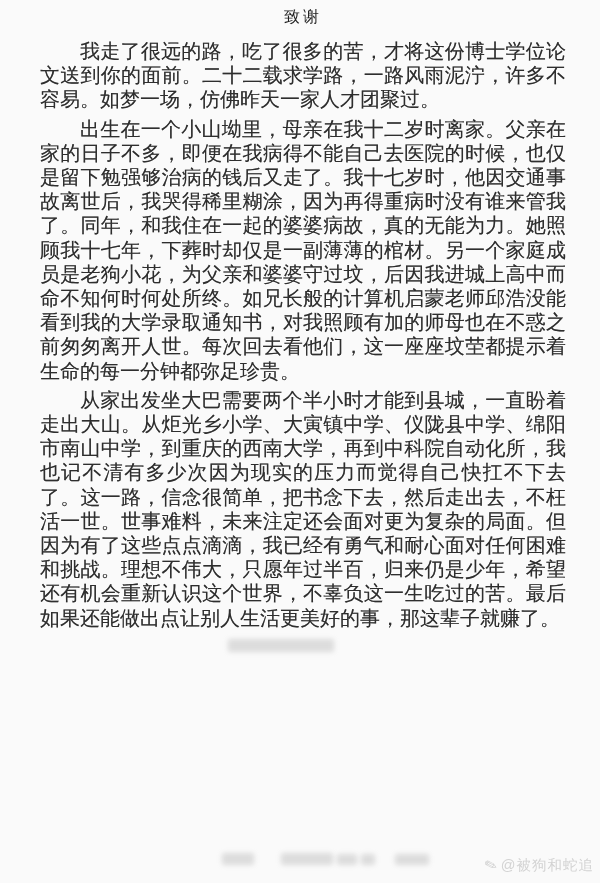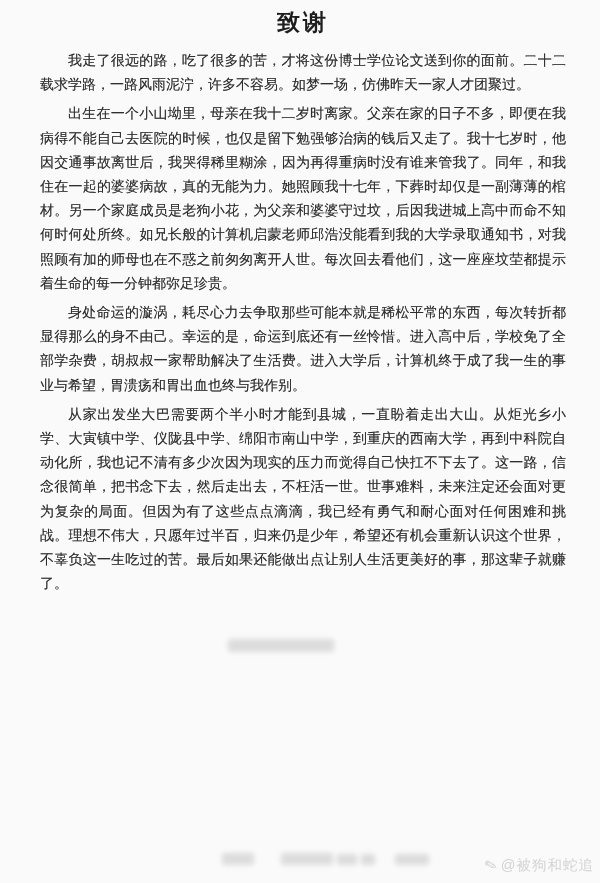--- a/index.html
+++ b/index.html
@@ -13,29 +13,29 @@
     background:var(--bg);
     font-family:"Liberation Serif","DejaVu Serif",serif;
     position:relative;
   }
   .page{
     width:600px;height:883px;
     padding:5px 34px 0 40px;
     position:relative;
   }
   .title{
-    font-size:23px;
-    font-weight:bold;
+    font-size:16px;
+    font-weight:normal;
     text-align:center;
     color:#1d1d1d;
     letter-spacing:3px;
     margin:2px 0 11px 0;
   }
   .body-text p{
-    font-size:14px;
+    font-size:20px;
     line-height:24.2px;
     color:var(--text);
     text-align:justify;
     text-indent:2em;
     margin:0 0 5px 0;
     text-shadow:0 0 0.6px rgba(60,60,60,.55); 
   }
   
   .wm-blur{
     position:absolute;
@@ -71,21 +71,20 @@
 </head>
 <body>
 
 <div class="page">
 
   <h1 class="title">致谢</h1>
 
   <div class="body-text">
     <p>我走了很远的路，吃了很多的苦，才将这份博士学位论文送到你的面前。二十二载求学路，一路风雨泥泞，许多不容易。如梦一场，仿佛昨天一家人才团聚过。</p>
     <p>出生在一个小山坳里，母亲在我十二岁时离家。父亲在家的日子不多，即便在我病得不能自己去医院的时候，也仅是留下勉强够治病的钱后又走了。我十七岁时，他因交通事故离世后，我哭得稀里糊涂，因为再得重病时没有谁来管我了。同年，和我住在一起的婆婆病故，真的无能为力。她照顾我十七年，下葬时却仅是一副薄薄的棺材。另一个家庭成员是老狗小花，为父亲和婆婆守过坟，后因我进城上高中而命不知何时何处所终。如兄长般的计算机启蒙老师邱浩没能看到我的大学录取通知书，对我照顾有加的师母也在不惑之前匆匆离开人世。每次回去看他们，这一座座坟茔都提示着生命的每一分钟都弥足珍贵。</p>
-    <p>身处命运的漩涡，耗尽心力去争取那些可能本就是稀松平常的东西，每次转折都显得那么的身不由己。幸运的是，命运到底还有一丝怜惜。进入高中后，学校免了全部学杂费，胡叔叔一家帮助解决了生活费。进入大学后，计算机终于成了我一生的事业与希望，胃溃疡和胃出血也终与我作别。</p>
     <p>从家出发坐大巴需要两个半小时才能到县城，一直盼着走出大山。从炬光乡小学、大寅镇中学、仪陇县中学、绵阳市南山中学，到重庆的西南大学，再到中科院自动化所，我也记不清有多少次因为现实的压力而觉得自己快扛不下去了。这一路，信念很简单，把书念下去，然后走出去，不枉活一世。世事难料，未来注定还会面对更为复杂的局面。但因为有了这些点点滴滴，我已经有勇气和耐心面对任何困难和挑战。理想不伟大，只愿年过半百，归来仍是少年，希望还有机会重新认识这个世界，不辜负这一生吃过的苦。最后如果还能做出点让别人生活更美好的事，那这辈子就赚了。</p>
   </div>
 
   <div class="wm-blur wm-mid"></div>
 
   <div class="wm-blur wm-b1"></div>
   <div class="wm-blur wm-b2"></div>
   <div class="wm-blur wm-b3"></div>
   <div class="wm-blur wm-b4"></div>
   <div class="wm-blur wm-b5"></div>

